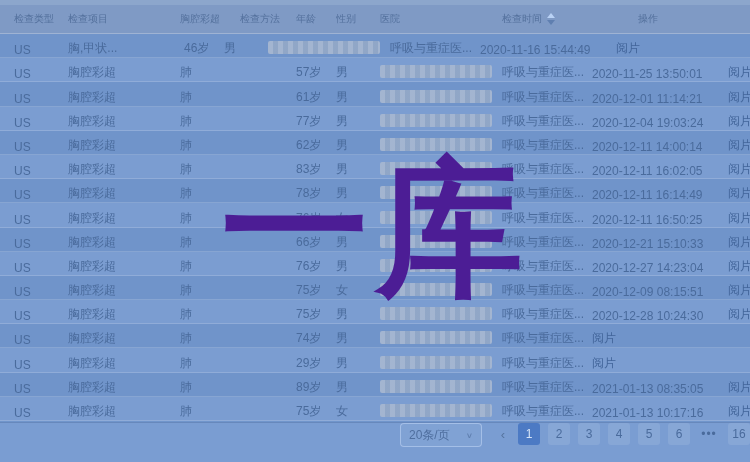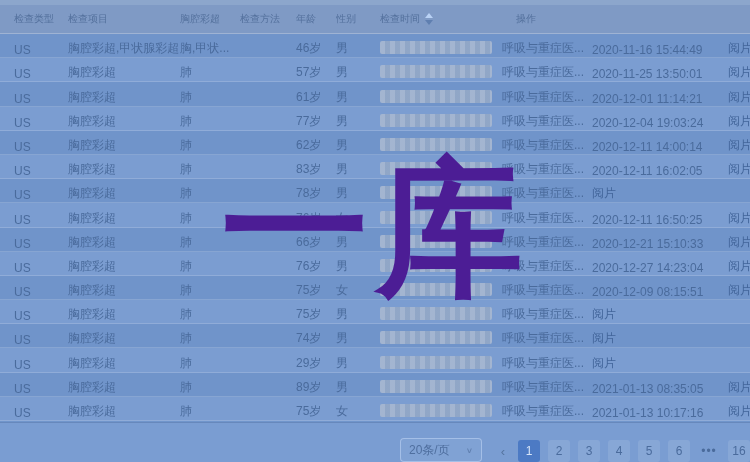--- a/index.html
+++ b/index.html
@@ -42,21 +42,21 @@
   .caret.up{border-bottom:5px solid #B9D2F5;margin-bottom:2px;}
   .caret.down{border-top:5px solid #5F7FB0;}
   .watermark{
     position:absolute;left:50%;top:229px;transform:translate(-50%,-50%);
     font-size:148px;font-weight:700;color:#4c1d95;letter-spacing:6px;
     white-space:nowrap;pointer-events:none;z-index:5;line-height:1;
   }
   .tfoot{
     position:absolute;left:0;right:0;bottom:0;height:40px;background:#7A9DD2;
     border-top:1px solid rgba(60,90,140,.30);
-    display:flex;align-items:flex-end;justify-content:flex-end;
+    display:flex;align-items:flex-start;justify-content:flex-end;
     font-size:12px;color:#4F6F9F;overflow:hidden;box-sizing:border-box;
   }
   .page-size-select{
     display:flex;align-items:center;justify-content:space-between;
     width:82px;height:24px;border:1px solid rgba(195,215,245,.55);border-radius:4px;
     padding:0 8px;box-sizing:border-box;margin-right:14px;color:#4F6F9F;cursor:pointer;
     background:rgba(255,255,255,.05);
   }
   .chevron-down{font-size:10px;color:#5F7FAF;transform:scaleY(.8);}
   .pager{display:flex;align-items:center;gap:8px;}
@@ -73,31 +73,31 @@
 
 <div class="top-strip"></div>
 
 <div class="thead">
     <span class="cell c-type">检查类型</span>
     <span class="cell c-item">检查项目</span>
     <span class="cell c-part">胸腔彩超</span>
     <span class="cell c-method">检查方法</span>
     <span class="cell c-age">年龄</span>
     <span class="cell c-gender">性别</span>
+    <span class="cell c-hospital">医院</span>
     <span class="cell c-time">检查时间<span class="sort-carets">
         <i class="caret up"></i>
         <i class="caret down"></i>
       </span></span>
     <span class="cell c-action">操作</span>
   </div>
 
 <div id="tbody">
     <div class="trow">
       <span class="cell c-type">US</span>
-      <span class="cell c-item">胸腔彩超,甲状腺彩超</span>
       <span class="cell c-part">胸,甲状...</span>
       <span class="cell c-method"></span>
       <span class="cell c-age">46岁</span>
       <span class="cell c-gender">男</span>
       <span class="cell c-hospital"><span class="blur-strip" style="display: inline-block;"></span></span>
       <span class="cell c-dept">呼吸与重症医...</span>
       <span class="cell c-time">2020-11-16 15:44:49</span>
       <span class="cell c-action"><span class="action-link">阅片</span></span>
     </div>
     <div class="trow">
@@ -162,20 +162,21 @@
     </div>
     <div class="trow">
       <span class="cell c-type">US</span>
       <span class="cell c-item">胸腔彩超</span>
       <span class="cell c-part">肺</span>
       <span class="cell c-method"></span>
       <span class="cell c-age">78岁</span>
       <span class="cell c-gender">男</span>
       <span class="cell c-hospital"><span class="blur-strip" style="display: inline-block;"></span></span>
       <span class="cell c-dept">呼吸与重症医...</span>
+      <span class="cell c-time">2020-12-11 16:14:49</span>
       <span class="cell c-action"><span class="action-link">阅片</span></span>
     </div>
     <div class="trow">
       <span class="cell c-type">US</span>
       <span class="cell c-item">胸腔彩超</span>
       <span class="cell c-part">肺</span>
       <span class="cell c-method"></span>
       <span class="cell c-age">76岁</span>
       <span class="cell c-gender">女</span>
       <span class="cell c-hospital"><span class="blur-strip" style="display: inline-block;"></span></span>
@@ -221,20 +222,21 @@
     </div>
     <div class="trow">
       <span class="cell c-type">US</span>
       <span class="cell c-item">胸腔彩超</span>
       <span class="cell c-part">肺</span>
       <span class="cell c-method"></span>
       <span class="cell c-age">75岁</span>
       <span class="cell c-gender">男</span>
       <span class="cell c-hospital"><span class="blur-strip" style="display: inline-block;"></span></span>
       <span class="cell c-dept">呼吸与重症医...</span>
+      <span class="cell c-time">2020-12-28 10:24:30</span>
       <span class="cell c-action"><span class="action-link">阅片</span></span>
     </div>
     <div class="trow">
       <span class="cell c-type">US</span>
       <span class="cell c-item">胸腔彩超</span>
       <span class="cell c-part">肺</span>
       <span class="cell c-method"></span>
       <span class="cell c-age">74岁</span>
       <span class="cell c-gender">男</span>
       <span class="cell c-hospital"><span class="blur-strip" style="display: inline-block;"></span></span>

